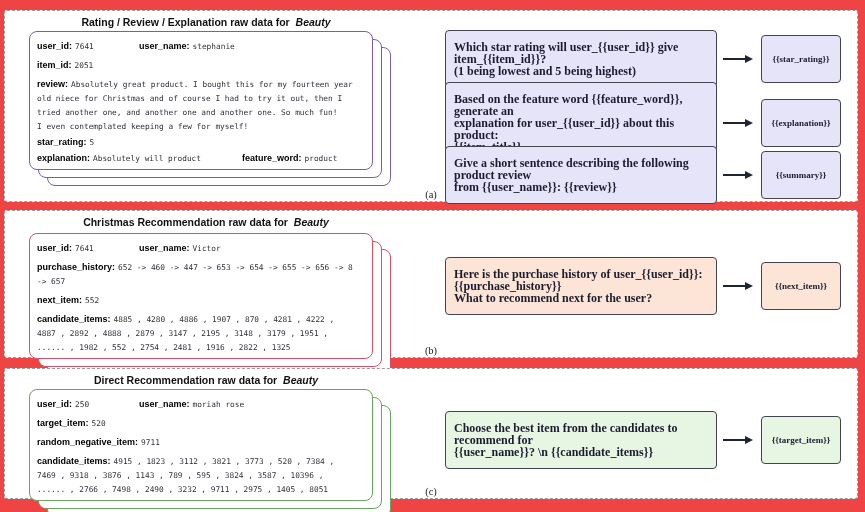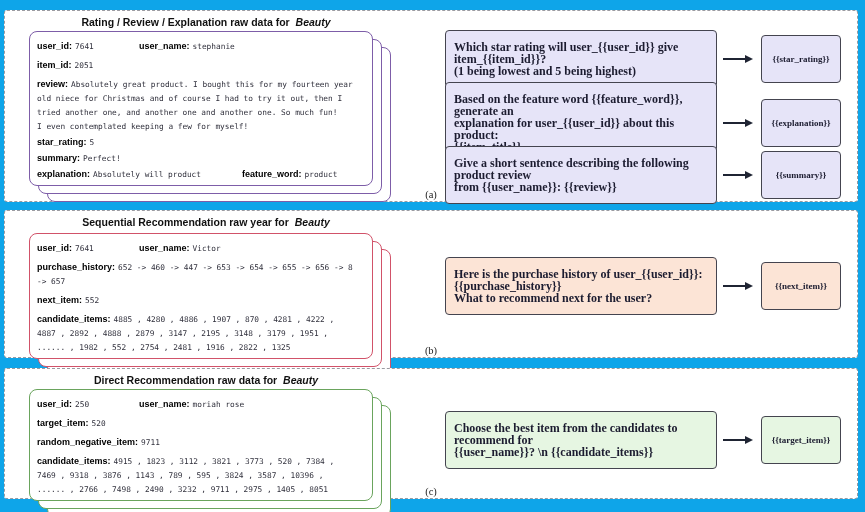--- a/index.html
+++ b/index.html
@@ -1,16 +1,16 @@
 <!DOCTYPE html>
 <html><head>
 <meta charset="utf-8">
 <style>
   html,body{margin:0;padding:0;background:#fff;}
-  #fig{position:relative;width:865px;height:512px;background:#0ea5e9;overflow:hidden;
+  #fig{position:relative;width:865px;height:512px;background:#ef4444;overflow:hidden;
        font-family:"Liberation Sans",sans-serif;}
   .panel{position:absolute;left:4px;width:852px;border:1px dashed #9a9aa0;border-radius:3px;background:#fff;}
   .panel-a{top:10px;height:190px}
   .panel-b{top:210px;height:146px}
   .panel-c{top:368px;height:129px}
 
   .panel-title{position:absolute;top:5px;left:10px;width:382px;text-align:center;
        font-weight:bold;font-size:10.5px;color:#111;}
   .panel-title .emph{font-style:italic;margin-left:3px;}
 
@@ -74,21 +74,20 @@
         <div class="row cols">
           <span class="col1"><b class="k">user_id</b><span class="v">7641</span></span>
           <span><b class="k">user_name</b><span class="v">stephanie</span></span>
         </div>
         <div class="row"><b class="k">item_id</b><span class="v">2051</span></div>
         <div class="row tight"><b class="k">review</b><span class="v">Absolutely great product. I bought this for my fourteen year
 old niece for Christmas and of course I had to try it out, then I
 tried another one, and another one and another one. So much fun!
 I even contemplated keeping a few for myself!</span></div>
         <div class="row tight"><b class="k">star_rating</b><span class="v">5</span></div>
-        <div class="row tight"><b class="k">summary</b><span class="v">Perfect!</span></div>
         <div class="row cols">
           <span class="col1w"><b class="k">explanation</b><span class="v">Absolutely will product</span></span>
           <span><b class="k">feature_word</b><span class="v">product</span></span>
         </div>
       </div>
     </div>
 
     <div class="prompt-row pa-r1">
       <div class="prompt-box fill-a">Which star rating will user_{{user_id}} give item_{{item_id}}?
 (1 being lowest and 5 being highest)</div>
@@ -113,21 +112,21 @@
           <span class="shaft"></span>
         </div>
       <div class="output-box fill-a">{{summary}}</div>
     </div>
 
     <div class="panel-label">(a)</div>
   </section>
 
   <section class="panel panel-b">
     <div class="panel-title">
-      <span>Sequential Recommendation raw year for</span>
+      <span>Christmas Recommendation raw data for</span>
       <span class="emph">Beauty</span>
     </div>
 
     <div class="stack stack-b">
       <div class="layer l2"></div>
       <div class="layer l1"></div>
       <div class="card">
         <div class="row cols">
           <span class="col1"><b class="k">user_id</b><span class="v">7641</span></span>
           <span><b class="k">user_name</b><span class="v">Victor</span></span>

